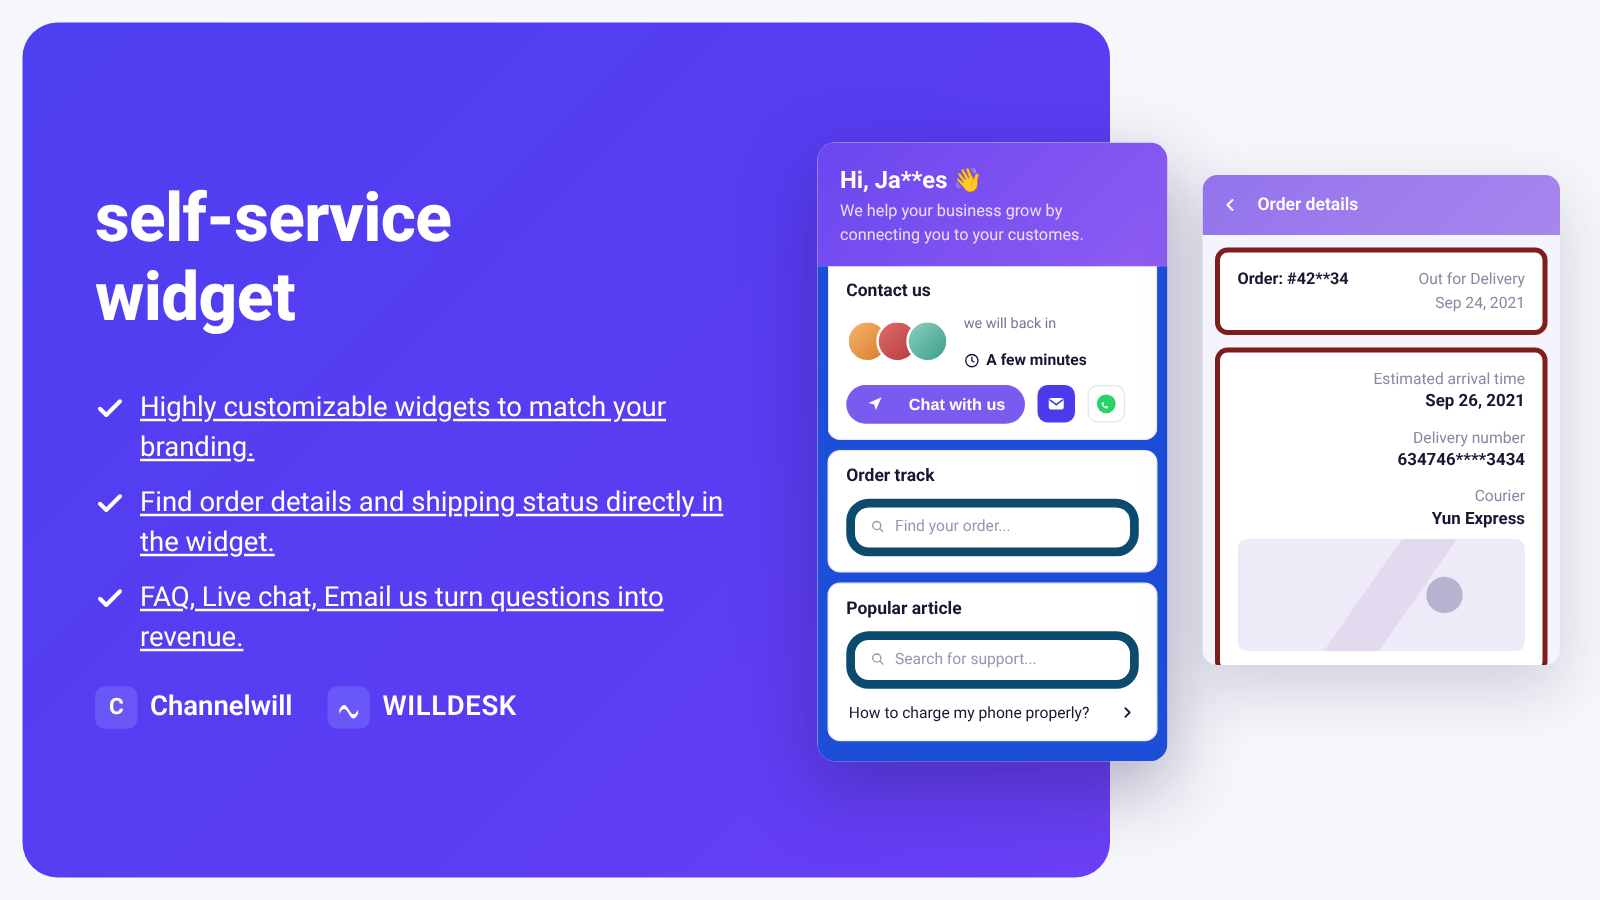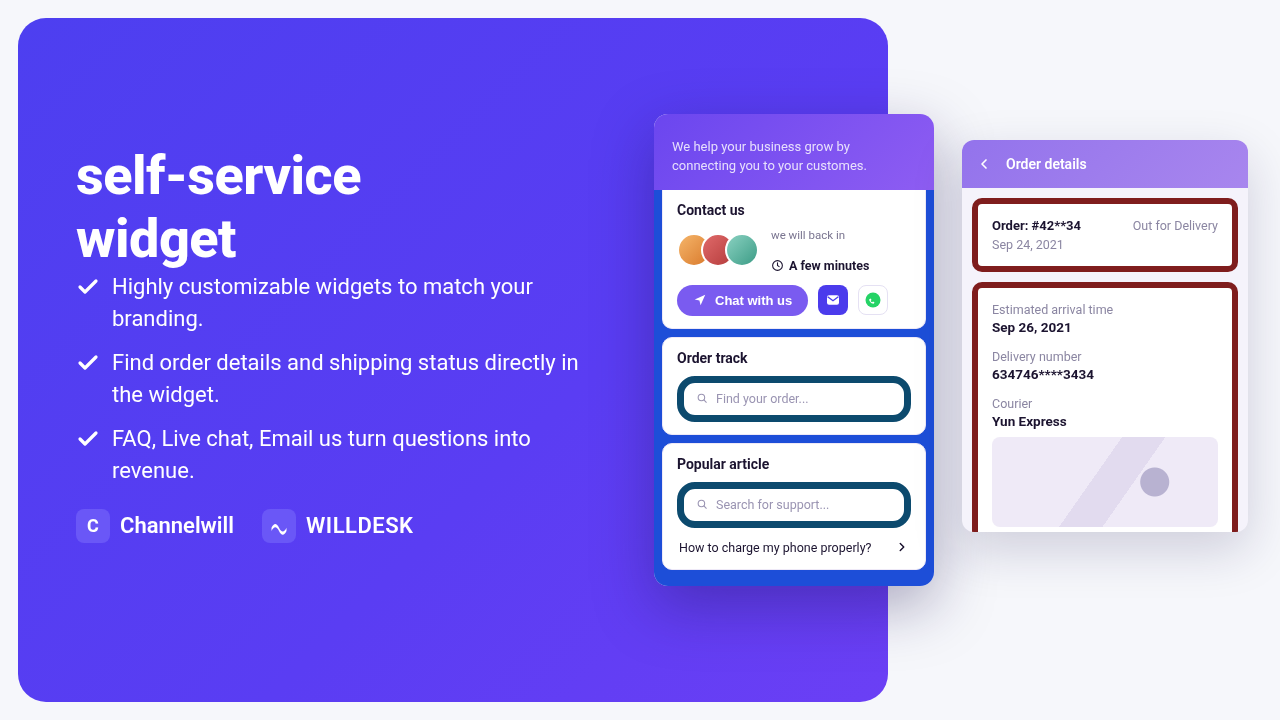--- a/index.html
+++ b/index.html
@@ -23,21 +23,21 @@
     padding: 62px 58px 32px 58px;
     color: #fff;
   }
   .hero-title {
     font-size: 54px;
     font-weight: 800;
     line-height: 1.18;
     letter-spacing: -0.5px;
     max-width: 520px;
   }
-  .features { max-width: 530px; }
+  .features { margin-top: 40px; max-width: 530px; text-decoration: underline; }
   .feature-item {
     display: flex;
     align-items: flex-start;
     gap: 12px;
     font-size: 22px;
     line-height: 1.45;
     margin-bottom: 12px;
     font-weight: 400;
   }
   .check-icon {
@@ -127,21 +127,21 @@
   .chat-btn {
     background: #7a5bf0;
     color: #fff;
     border: none;
     border-radius: 18px;
     padding: 8px 16px;
     font-size: 13px;
     font-weight: 600;
     display: flex;
     align-items: center;
-    gap: 8px;
+    gap: 20px;
     cursor: pointer;
   }
   .icon-btn {
     width: 30px; height: 30px;
     border-radius: 8px;
     display: flex; align-items: center; justify-content: center;
     cursor: pointer;
   }
   .email-btn { background: #4b3bec; }
   .whatsapp-btn { background: #fff; border: 1px solid #e5e1f3; }
@@ -189,23 +189,24 @@
     gap: 14px;
     padding: 0 14px;
     font-size: 14px;
     font-weight: 600;
   }
   .ord-section {
     background: #fff;
     margin: 10px;
     border-radius: 10px;
     padding: 14px;
-    border: 6px solid #7f1d1d;
+    border: 4px solid #7f1d1d;
     font-size: 13px;
     color: #1c1430;
+    text-align: right;
   }
   .ord-row { display: flex; justify-content: space-between; align-items: baseline; }
   .muted { color: #8b86a2; font-size: 12.5px; }
   .ord-label { color: #8b86a2; font-size: 12.5px; }
   .ord-value { font-weight: 700; font-size: 13.5px; margin-top: 2px; }
   .ship-addr { font-weight: 700; font-size: 13.5px; line-height: 1.4; margin-top: 2px; }
   .block { margin-bottom: 14px; }
 
   .map-placeholder {
     height: 90px;
@@ -266,20 +267,21 @@
             <path fill="#fff" d="M3 14c3-6 6-6 9 0s6 6 9 0v4c-3 6-6 6-9 0s-6-6-9 0z"></path>
           </svg>
       </div>
       <span style="letter-spacing:.5px;">WILLDESK</span>
     </div>
   </div>
 </div>
 
 <div class="chat-card">
   <div class="chat-header">
+    <div class="chat-greeting">Hi, Ja**es 👋</div>
     <div class="chat-sub">We help your business grow by connecting you to your customes.</div>
   </div>
 
   <div class="chat-body">
 
     <div class="chat-section" style="margin-top:0;">
       <div class="section-title">Contact us</div>
       <div class="contact-row">
         <div class="avatars">
           <span class="avatar av1"></span>

